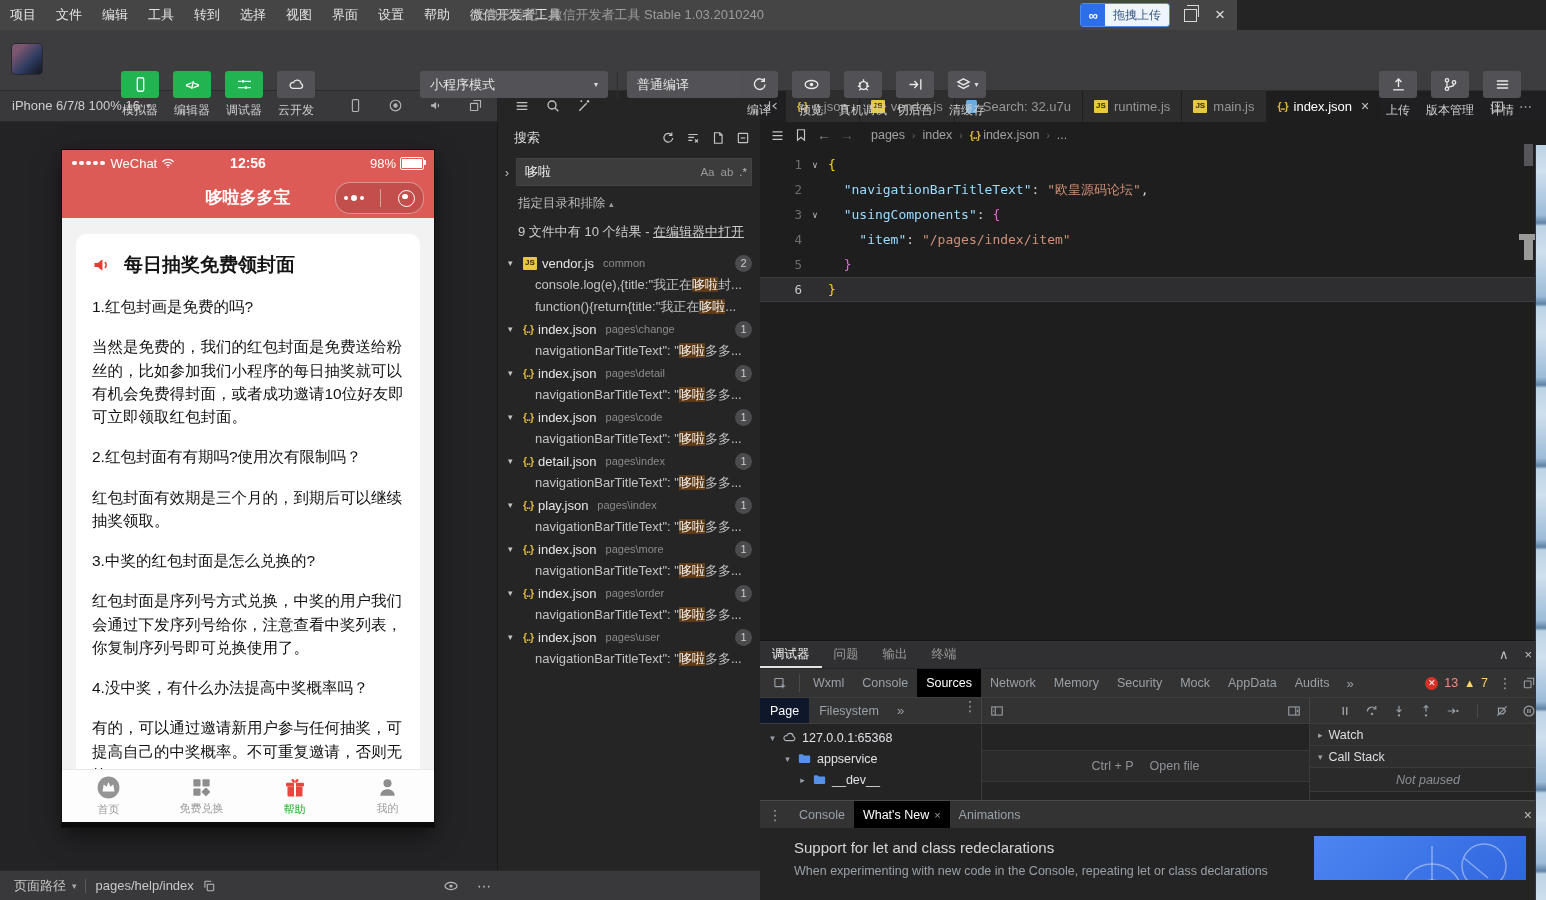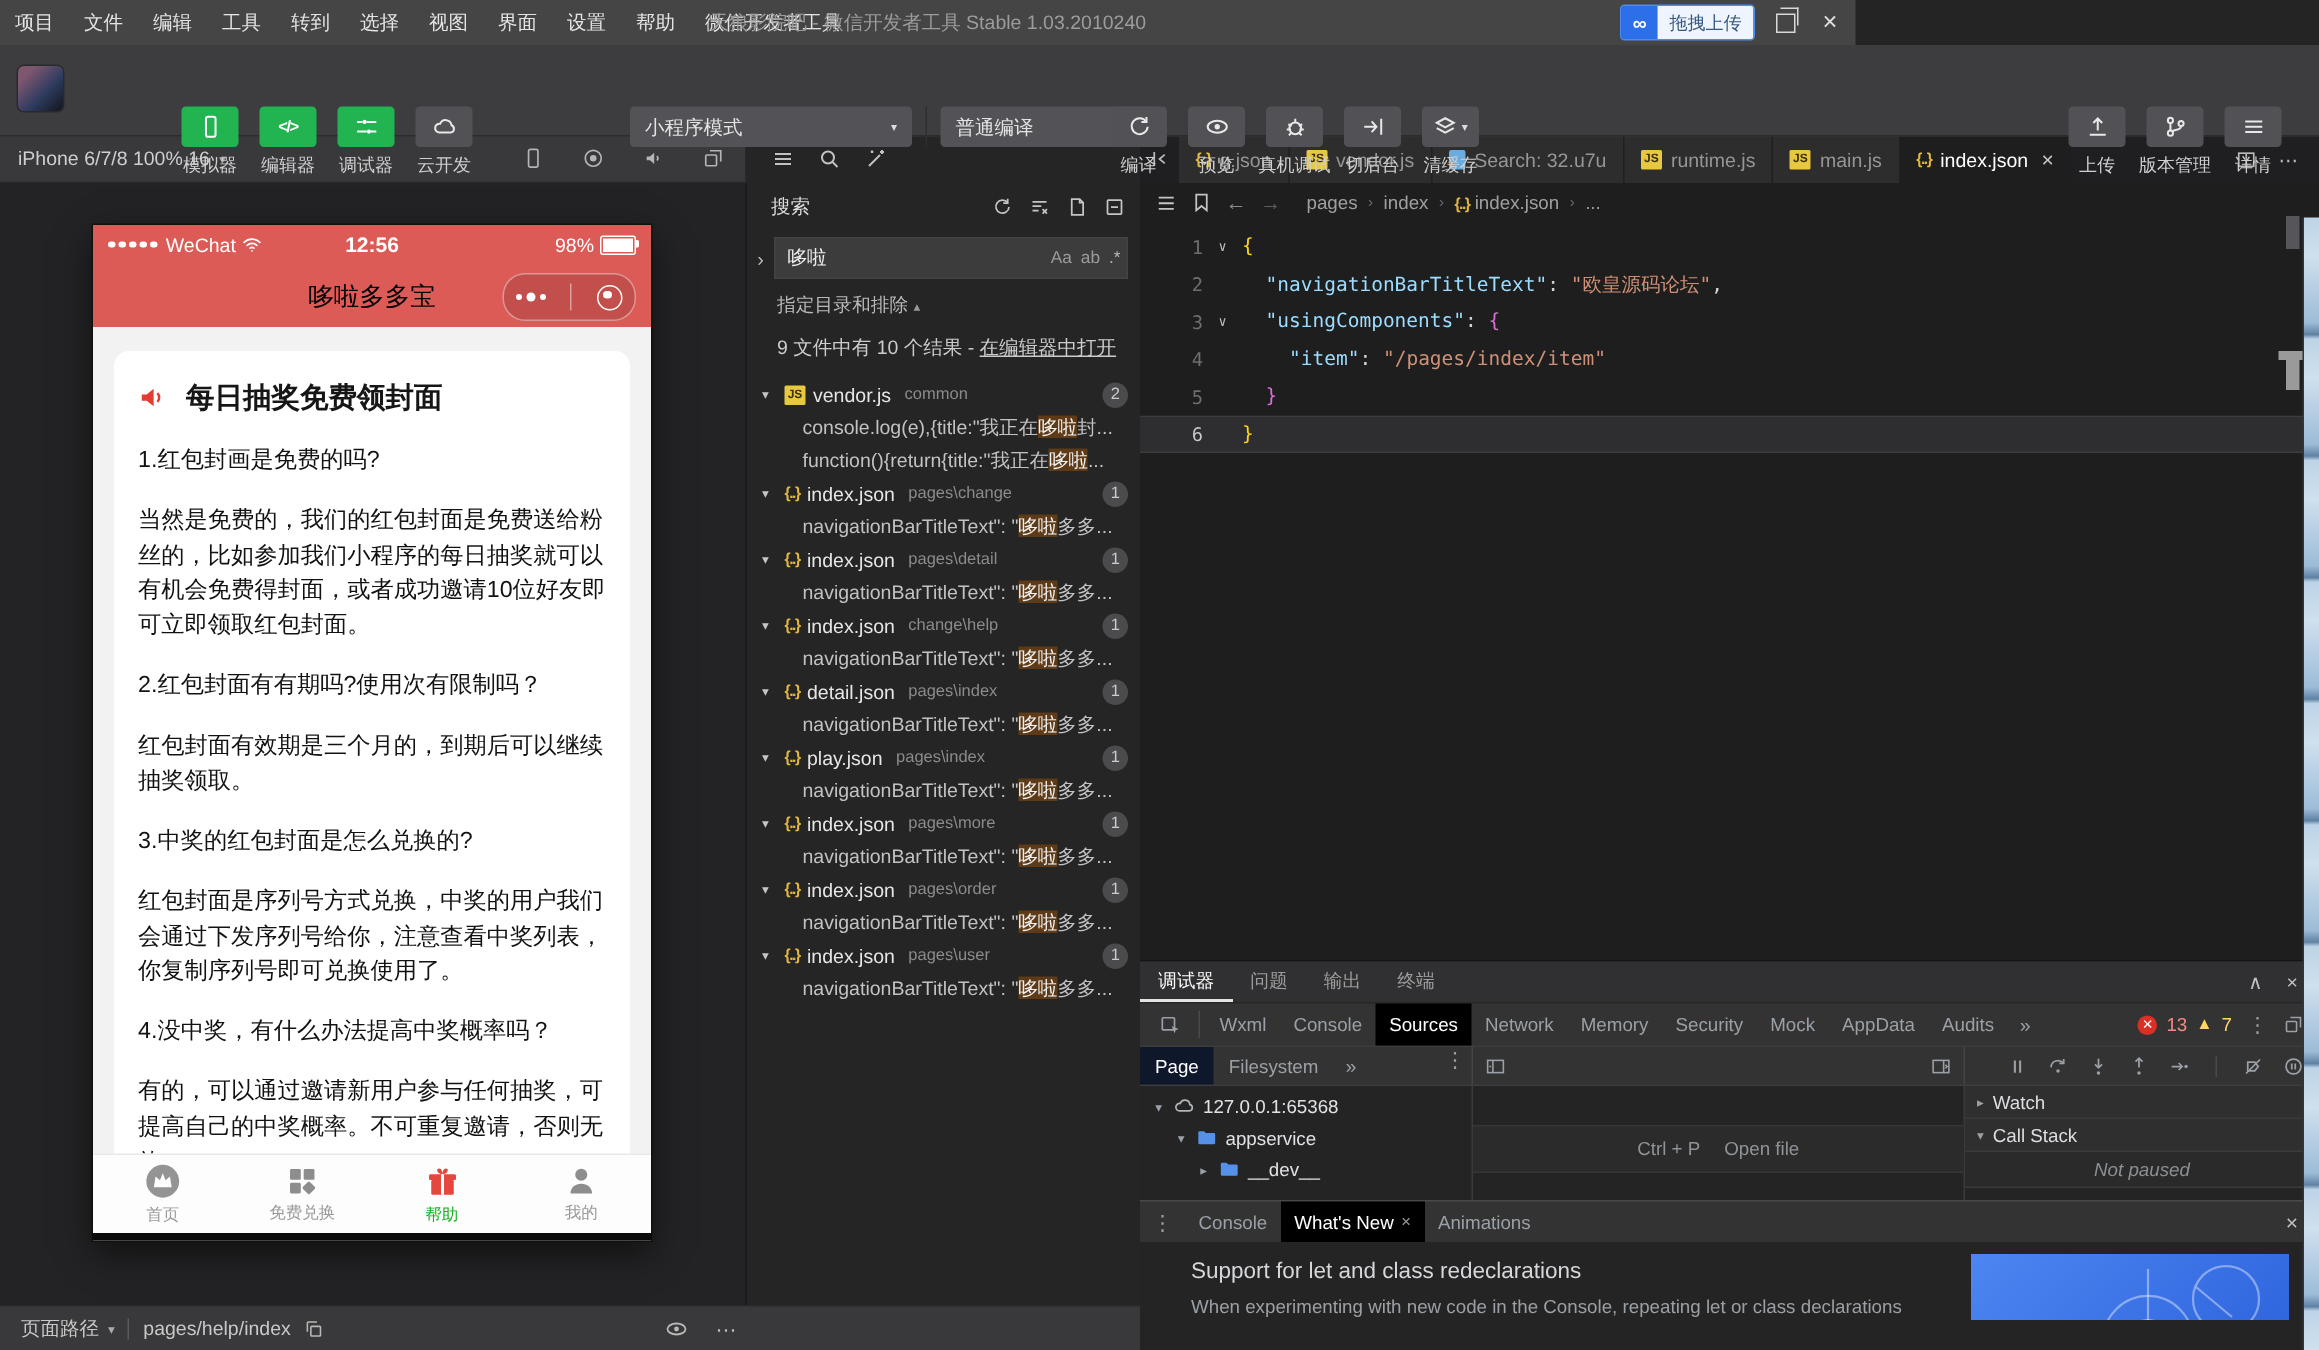--- a/index.html
+++ b/index.html
@@ -53,21 +53,21 @@
   .simarea{left:0;top:122px;width:497px;height:748px;background:#232325}
   .phone{left:62px;top:28px;width:372px;height:677px;background:#f2f2f2;box-shadow:0 0 0 1px #101010,0 8px 22px rgba(0,0,0,.55)}
   .p-status{height:26px;background:#dd5b57;color:#fff;display:flex;align-items:center;padding:0 10px;font-size:13px;position:relative}
   .sig-dots{display:flex;gap:2.5px;margin-right:6px}
   .sig-dots i{width:4.5px;height:4.5px;border-radius:50%;background:#fff}
   .p-time{position:absolute;left:50%;transform:translateX(-50%);font-weight:bold;font-size:14px}
   .p-batt-wrap{margin-left:auto;display:flex;align-items:center;gap:4px}
   .batt{width:20px;height:9px;border:1px solid #fff;border-radius:2px;position:relative;background:#fff;background-clip:content-box;padding:1px}
   .batt:after{content:"";position:absolute;right:-3px;top:2px;width:2px;height:5px;background:#fff;border-radius:0 1px 1px 0}
   .p-nav{height:42px;background:#dd5b57;position:relative}
-  .p-title{position:absolute;left:0;right:0;top:0;height:42px;display:flex;align-items:center;justify-content:center;color:#000000;font-size:17px;font-weight:normal}
+  .p-title{position:absolute;left:0;right:0;top:0;height:42px;display:flex;align-items:center;justify-content:center;color:#ffffff;font-size:17px;font-weight:bold}
   .capsule{position:absolute;right:10px;top:6px;width:87px;height:30px;border-radius:15px;border:1px solid rgba(255,255,255,.4);background:rgba(0,0,0,.12);display:flex;align-items:center;justify-content:space-around}
   .cap-dots{display:flex;gap:3px;align-items:center}
   .cap-dots i{width:4px;height:4px;border-radius:50%;background:#fff}
   .cap-dots i:nth-child(2){width:6px;height:6px}
   .cap-div{width:1px;height:18px;background:rgba(255,255,255,.45)}
   .cap-rec{width:15px;height:15px;border:1.6px solid #fff;border-radius:50%;position:relative}
   .cap-rec:after{content:"";position:absolute;left:3.2px;top:3.2px;width:5.5px;height:5.5px;border-radius:50%;background:#fff}
   .p-body{position:absolute;left:0;right:0;top:68px;bottom:57px;overflow:hidden}
   .p-card{margin:16px 14px 0;background:#fff;border-radius:10px;padding:18px 16px;min-height:520px;box-sizing:border-box}
   .card-title{display:flex;align-items:center;gap:12px;font-size:19px;font-weight:bold;color:#161616;margin-bottom:6px}
@@ -622,21 +622,21 @@
         <span class="fdir">pages\detail</span>
         <span class="badge">1</span>
       </div>
       <div class="sp-match">navigationBarTitleText": "<span class="hl">哆啦</span>多多...</div>
       <div class="sp-file">
         <span class="tw">▾</span>
         <span class="icon">
           <span class="json-ic">{..}</span>
         </span>
         <span class="fname">index.json</span>
-        <span class="fdir">change\help</span>
+        <span class="fdir">pages\code</span>
         <span class="badge">1</span>
       </div>
       <div class="sp-match">navigationBarTitleText": "<span class="hl">哆啦</span>多多...</div>
       <div class="sp-file">
         <span class="tw">▾</span>
         <span class="icon">
           <span class="json-ic">{..}</span>
         </span>
         <span class="fname">detail.json</span>
         <span class="fdir">pages\index</span>

